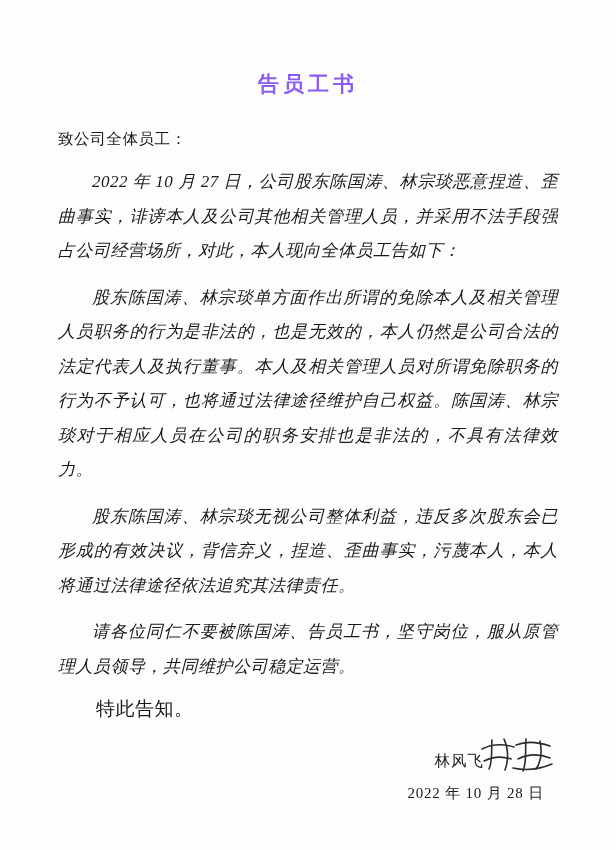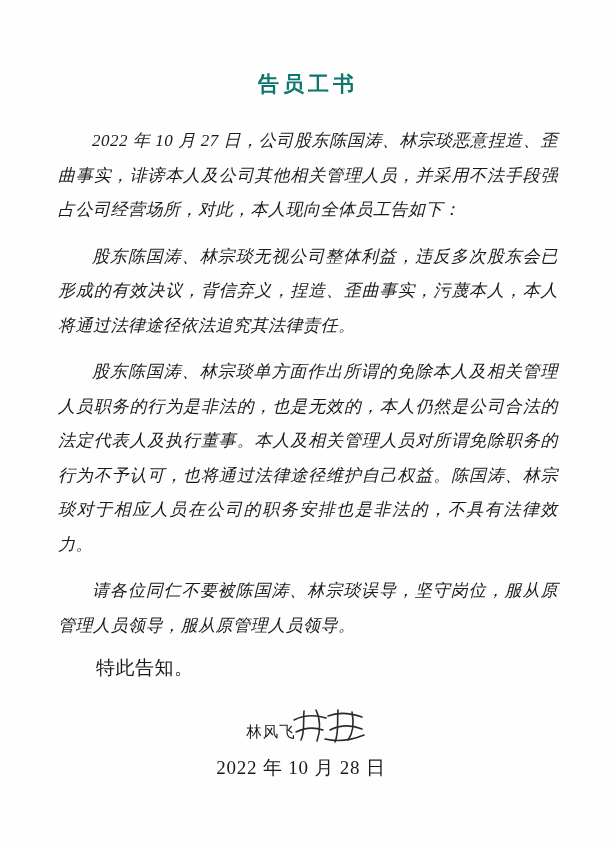--- a/index.html
+++ b/index.html
@@ -21,21 +21,21 @@
     background: #fefefe;
     box-sizing: border-box;
     padding: 56px 58px 24px 58px;
   }
   .doc-title {
     text-align: center;
     font-size: 21px;
     font-weight: bold;
     letter-spacing: 4px;
     margin: 14px 0 26px 0;
-    color: #0f766e;
+    color: #8b5cf6;
   }
   .salutation {
     font-size: 15.5px;
     line-height: 1.9;
     margin: 0 0 8px 0;
     letter-spacing: 0.6px;
   }
   .para {
     font-size: 17px;
     line-height: 2.03;
@@ -47,59 +47,60 @@
     font-style: italic;
   }
   .closing {
     font-size: 19px;
     line-height: 2.03;
     text-indent: 2em;
     margin: 6px 0 0 0;
     letter-spacing: 0.5px;
   }
   .sign-block {
-    margin-top: 34px;
-    text-align: center;
+    margin-top: 22px;
+    text-align: right;
     padding-right: 8px;
     position: relative;
   }
   .signer {
     display: inline-block;
     font-size: 15.5px;
     letter-spacing: 1px;
     position: relative;
     padding-right: 66px;
   }
   .seal {
     position: absolute;
     right: -6px;
     top: -16px;
     width: 78px;
     height: 40px;
     pointer-events: none;
   }
   .sign-date {
-    font-size: 19px;
+    font-size: 15px;
     letter-spacing: 0.8px;
     margin-top: 12px;
     padding-right: 6px;
   }
 </style>
 </head>
 <body>
 
 <div class="page">
 
   <h1 class="doc-title">告员工书</h1>
 
+  <p class="salutation">致公司全体员工：</p>
 
   <p class="para">2022 年 10 月 27 日，公司股东陈国涛、林宗琰恶意捏造、歪曲事实，诽谤本人及公司其他相关管理人员，并采用不法手段强占公司经营场所，对此，本人现向全体员工告如下：</p>
+  <p class="para">股东陈国涛、林宗琰单方面作出所谓的免除本人及相关管理人员职务的行为是非法的，也是无效的，本人仍然是公司合法的法定代表人及执行董事。本人及相关管理人员对所谓免除职务的行为不予认可，也将通过法律途径维护自己权益。陈国涛、林宗琰对于相应人员在公司的职务安排也是非法的，不具有法律效力。</p>
   <p class="para">股东陈国涛、林宗琰无视公司整体利益，违反多次股东会已形成的有效决议，背信弃义，捏造、歪曲事实，污蔑本人，本人将通过法律途径依法追究其法律责任。</p>
-  <p class="para">股东陈国涛、林宗琰单方面作出所谓的免除本人及相关管理人员职务的行为是非法的，也是无效的，本人仍然是公司合法的法定代表人及执行董事。本人及相关管理人员对所谓免除职务的行为不予认可，也将通过法律途径维护自己权益。陈国涛、林宗琰对于相应人员在公司的职务安排也是非法的，不具有法律效力。</p>
-  <p class="para">请各位同仁不要被陈国涛、林宗琰误导，坚守岗位，服从原管理人员领导，服从原管理人员领导。</p>
+  <p class="para">请各位同仁不要被陈国涛、告员工书，坚守岗位，服从原管理人员领导，共同维护公司稳定运营。</p>
 
   <p class="closing">特此告知。</p>
 
   <div class="sign-block">
     <div class="signer">
       <span>林风飞</span>
       <svg class="seal" viewBox="0 0 78 40" aria-hidden="true">
         <g fill="none" stroke="#2b2b2b" stroke-width="1.6" stroke-linecap="round" stroke-linejoin="round">
           <path d="M4 14 C14 9, 26 9, 36 12"></path>
           <path d="M14 5 C13 15, 15 26, 11 34"></path>

